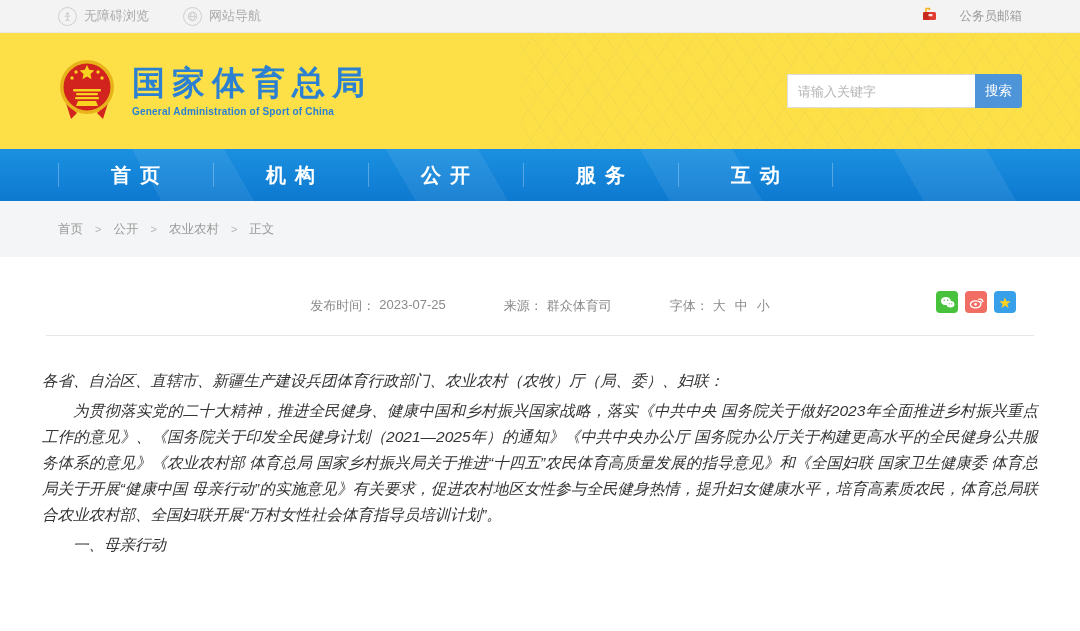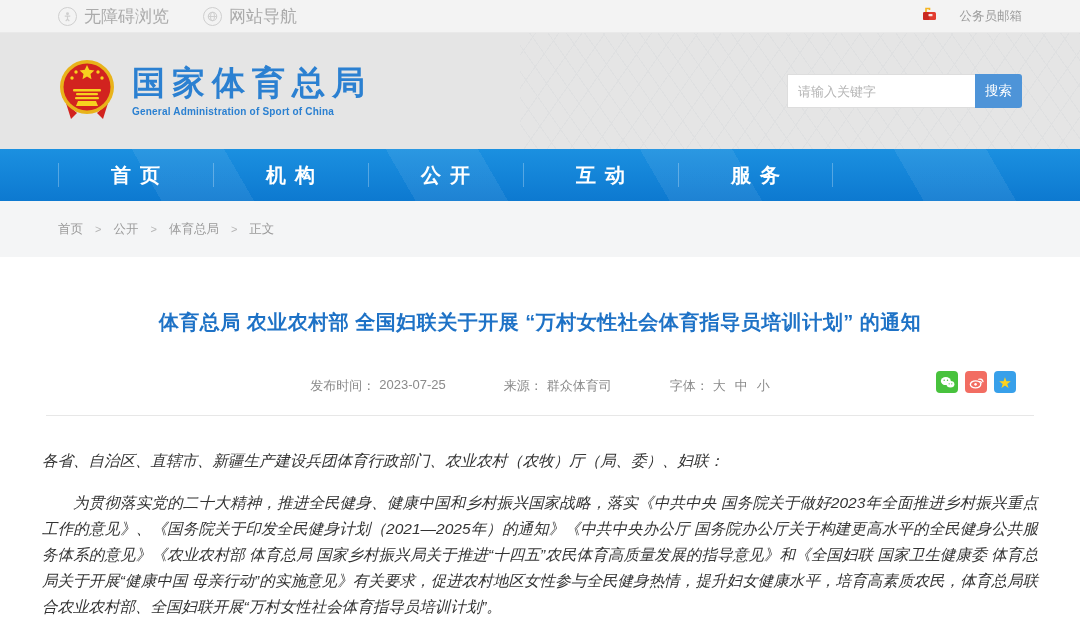--- a/index.html
+++ b/index.html
@@ -4,28 +4,28 @@
 <style>
   * { margin:0; padding:0; box-sizing:border-box; }
   html,body { width:1080px; height:631px; overflow:hidden; background:#fff;
               font-family:"Liberation Sans","DejaVu Sans",sans-serif; }
   .page { width:1080px; height:631px; overflow:hidden; position:relative; background:#fff; }
 
   
   .topbar { height:33px; background:#f3f3f3; border-bottom:1px solid #e9e9e9;
             display:flex; align-items:center; padding:0 58px; }
   .topbar-left { display:flex; align-items:center; gap:34px; }
-  .topbar-item { display:flex; align-items:center; gap:7px; color:#ababab; font-size:17px; cursor:pointer; }
+  .topbar-item { display:flex; align-items:center; gap:7px; color:#ababab; font-size:13px; cursor:pointer; }
   .circle-icon { width:19px; height:19px; border:1.5px solid #cfcfcf; border-radius:50%;
                  display:inline-flex; align-items:center; justify-content:center; }
   .topbar-right { margin-left:auto; display:flex; align-items:center; gap:22px;
                   color:#9b9b9b; font-size:12.5px; cursor:pointer;text-align:right; }
 
   
-  .masthead { height:116px; background:#e5e5e5; position:relative; display:flex; align-items:center; padding:0 58px; }
+  .masthead { height:116px; background:#fde047; position:relative; display:flex; align-items:center; padding:0 58px; }
   .masthead .deco { position:absolute; right:0; top:0; width:560px; height:116px; opacity:.05; pointer-events:none;
       background:
         repeating-linear-gradient(55deg, transparent 0 14px, #7a8aa0 14px 15px),
         repeating-linear-gradient(-55deg, transparent 0 18px, #7a8aa0 18px 19px); }
   .brand { display:flex; align-items:center; gap:16px; z-index:1; }
   .emblem { width:58px; height:64px; }
   .brand-text .cn { color:#2b80d1; font-size:33px; font-weight:bold; letter-spacing:7px; line-height:1.1; }
   .brand-text .en { color:#2b80d1; font-size:10px; font-weight:bold; margin-top:5px; letter-spacing:.2px; }
   .search { margin-left:auto; display:flex; z-index:1;border-radius:7px; }
   .search input { width:188px; height:34px; border:1px solid #ddd; border-right:none; background:#fff;
@@ -66,21 +66,21 @@
   .share-btn { width:22px; height:22px; border-radius:4px; display:flex; align-items:center;
                justify-content:center; cursor:pointer; }
   .share-wechat { background:#48c23d; }
   .share-weibo  { background:#f26d62; }
   .share-qzone  { background:#38a0ea; color:#ffd21e; font-size:15px; line-height:1; }
   .divider { border-bottom:1px solid #e7e7e7; margin:14px 4px 0 4px; }
 
   .body-text { margin-top:32px; color:#333; font-size:15.5px; line-height:26px; text-align:justify; }
   .body-text p { margin:0;font-style:italic; }
   .body-text p.indent { text-indent:2em; }
-  .body-text p + p { margin-top:16px; }
+  .body-text p + p { margin-top:4px; }
 </style>
 </head>
 <body>
 
 <div class="page">
 
   <div class="topbar">
     <div class="topbar-left">
       <div class="topbar-item">
         <span class="circle-icon">
@@ -147,39 +147,38 @@
       <button>搜索</button>
     </div>
   </div>
 
   <div class="mainnav">
     <div class="sheen"></div>
     <div class="nav-items">
       <div class="nav-item">首页</div>
       <div class="nav-item">机构</div>
       <div class="nav-item">公开</div>
+      <div class="nav-item">服务</div>
       <div class="nav-item">互动</div>
-      <div class="nav-item">服务</div>
     </div>
   </div>
 
   <div class="crumbstrip">
     <div class="crumb">
       <a>首页</a>
       <span class="sep">&gt;</span>
       <a>公开</a>
       <span class="sep">&gt;</span>
-      <a>体育总局</a>
+      <a>农业农村</a>
       <span class="sep">&gt;</span>
       <a>正文</a>
     </div>
   </div>
 
   <div class="article">
-    <div class="art-title">体育总局 农业农村部 全国妇联关于开展 “万村女性社会体育指导员培训计划” 的通知</div>
 
     <div class="meta-row">
       <div class="meta-center">
         <div class="meta-item">
           <span>发布时间：</span>
           <span>2023-07-25</span>
         </div>
         <div class="meta-item">
           <span>来源：</span>
           <span>群众体育司</span>

